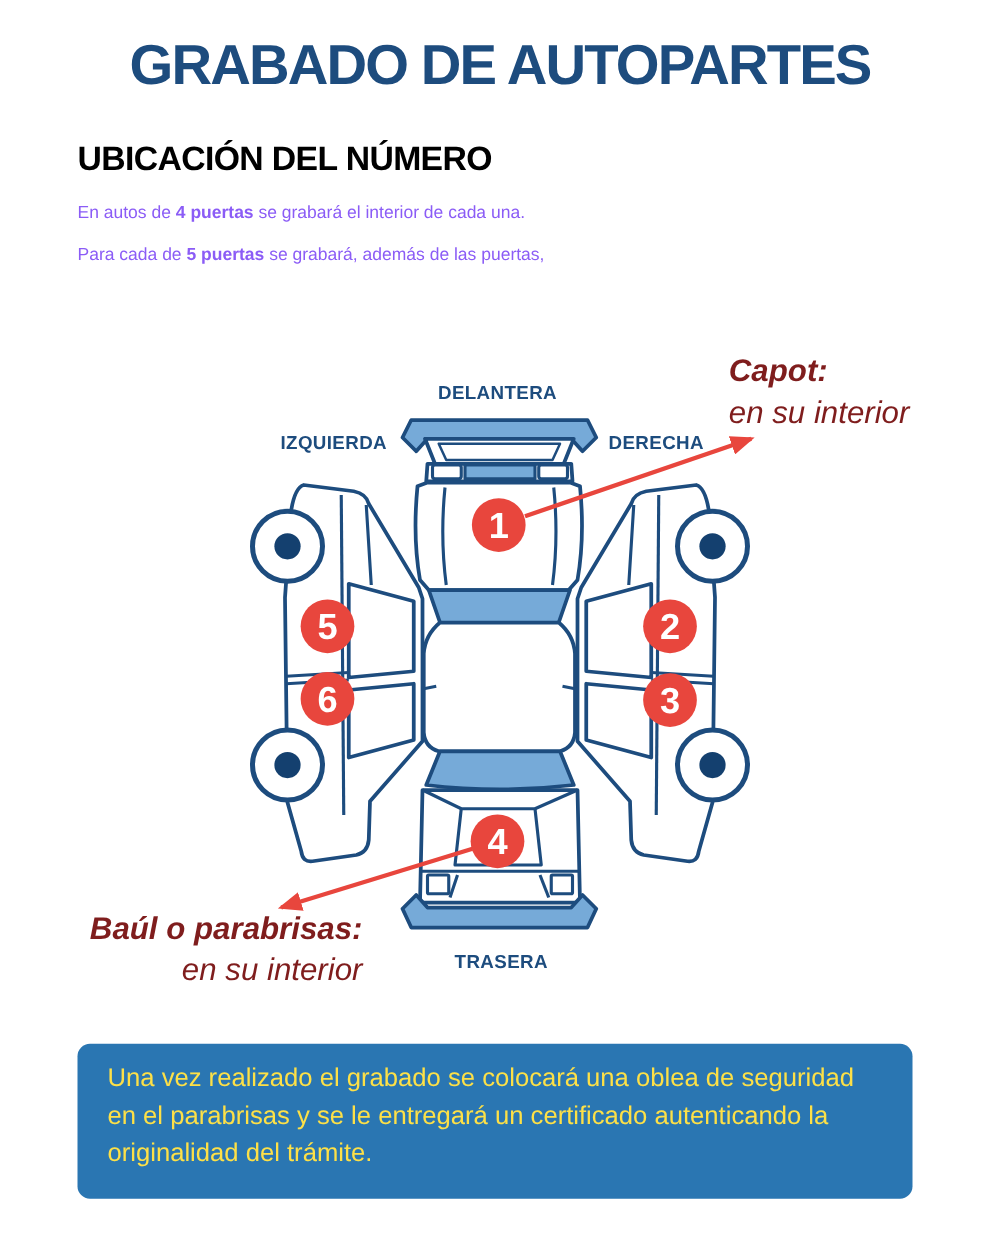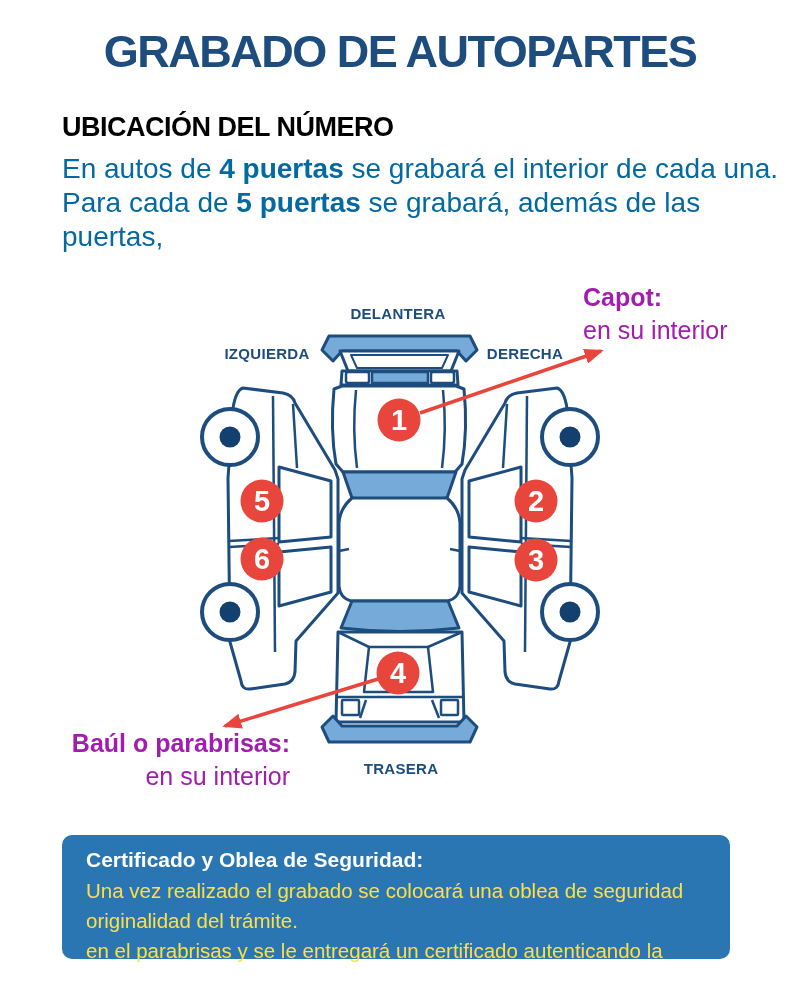--- a/index.html
+++ b/index.html
@@ -11,25 +11,25 @@
   }
   .abs{position:absolute;}
   .page-title{
     top:26px;left:0;width:800px;text-align:center;
     font-size:45px;font-weight:bold;letter-spacing:-1.5px;color:#1d4c7e;
   }
   .section-heading{
     top:112px;left:62px;font-size:27px;font-weight:bold;letter-spacing:-0.5px;color:#000000;
   }
   .intro{
-    top:152px;left:62px;font-size:28px;line-height:34px;color:#0369a1;
+    top:152px;left:62px;font-size:14px;line-height:34px;color:#8b5cf6;
   }
   .intro .b{font-weight:bold;}
   .diagram-svg{top:280px;left:0;}
-  .anno{font-size:25px;line-height:33px;color:#a21caf;}
+  .anno{font-size:25px;line-height:33px;color:#7f1d1d;font-style:italic;}
   .anno .t{font-weight:bold;}
   .anno-capot{top:281px;left:583px;text-align:left;}
   .anno-baul{top:727px;right:510px;text-align:right;}
   .info-box{
     top:835px;left:62px;width:668px;height:124px;
     background:#2a76b2;border-radius:10px;box-sizing:border-box;
     padding:13px 24px 0 24px;color:#ffffff;
   }
   .info-box .box-title{font-size:21px;font-weight:bold;margin-bottom:4px;}
   .info-box .box-line{font-size:20.5px;line-height:30px;color:#fde047;white-space:nowrap;}
@@ -153,17 +153,16 @@
 <div class="abs anno anno-capot">
   <div class="t">Capot:</div>
   <div>en su interior</div>
 </div>
 <div class="abs anno anno-baul">
   <div class="t">Baúl o parabrisas:</div>
   <div>en su interior</div>
 </div>
 
 <div class="abs info-box">
-  <div class="box-title">Certificado y Oblea de Seguridad:</div>
   <div class="box-line">Una vez realizado el grabado se colocará una oblea de seguridad</div>
+  <div class="box-line">en el parabrisas y se le entregará un certificado autenticando la</div>
   <div class="box-line">originalidad del trámite.</div>
-  <div class="box-line">en el parabrisas y se le entregará un certificado autenticando la</div>
 </div>
 
 </body></html>

